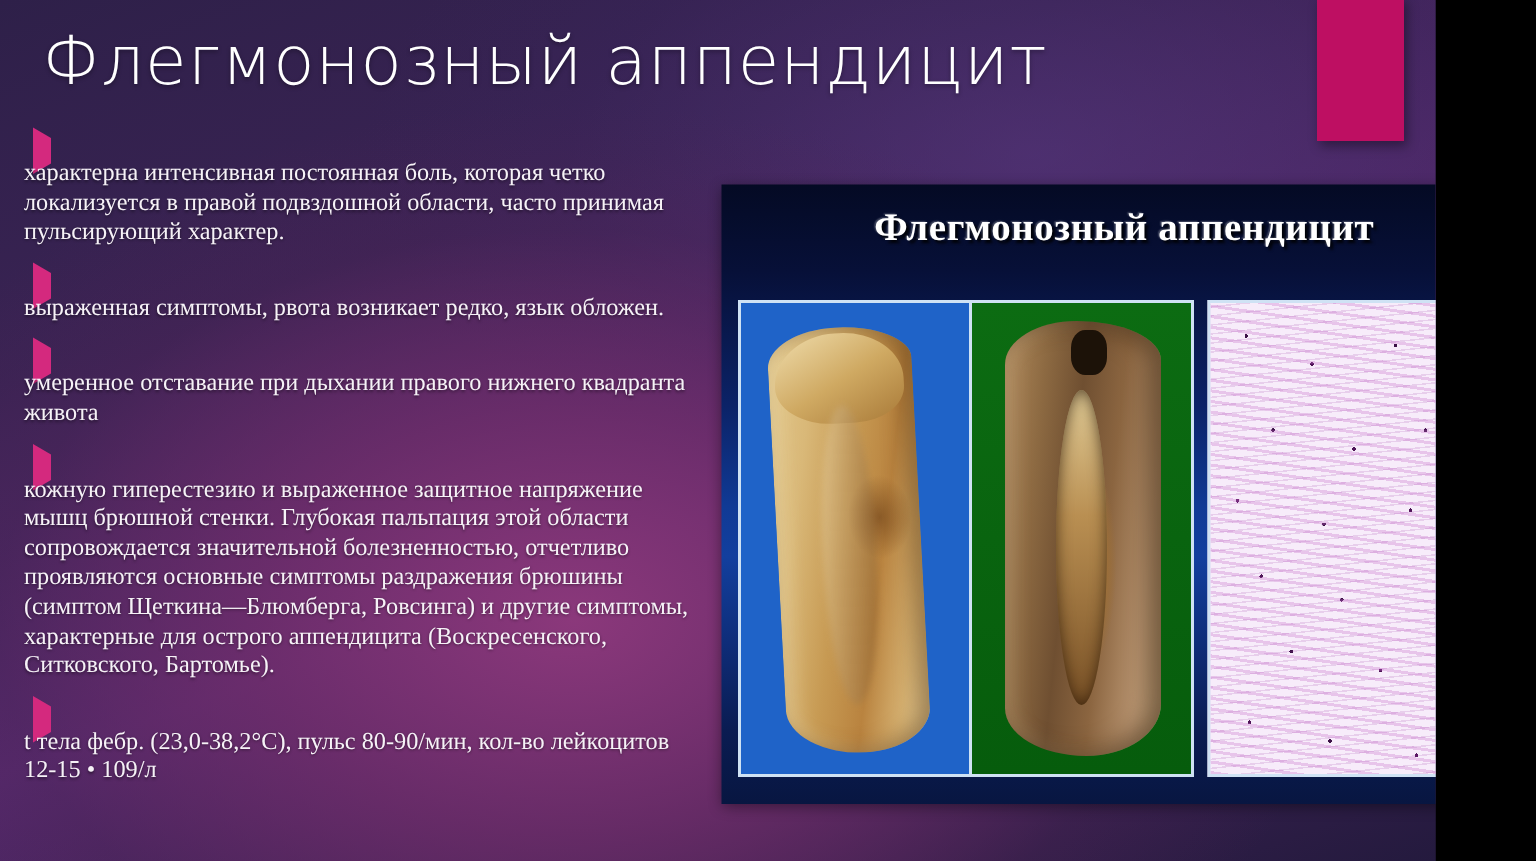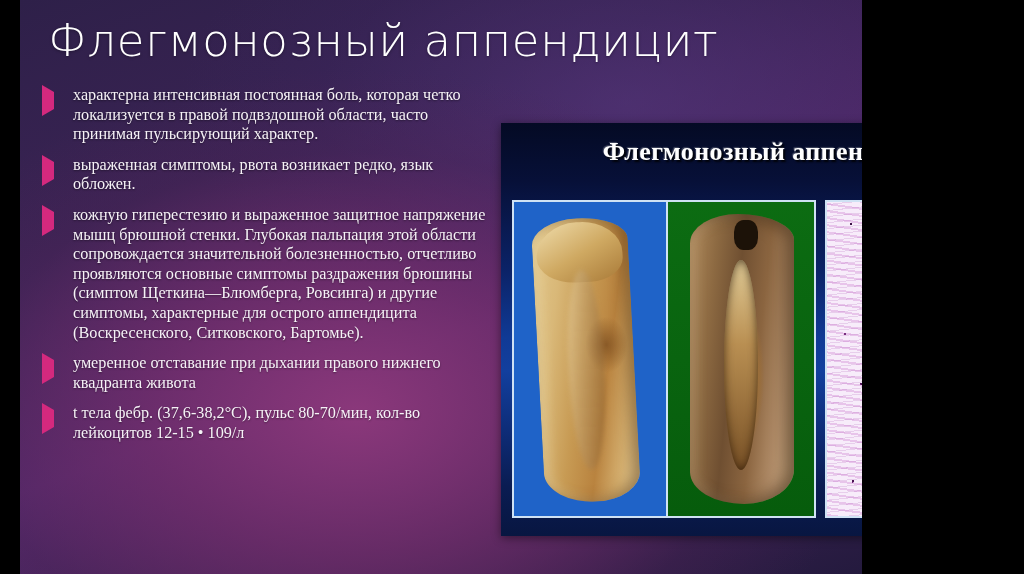--- a/index.html
+++ b/index.html
@@ -2,30 +2,29 @@
 <html><head>
 <meta charset="utf-8">
 <style>
   html, body {
     margin: 0;
     padding: 0;
     background: #000;
   }
   #slide {
     position: relative;
-    width: 842px;
+    width: 957px;
     height: 574px;
     overflow: hidden;
     font-family: "Liberation Serif", "DejaVu Serif", serif;
     background-color: #2b1c42;
     background-image:
       radial-gradient(ellipse 620px 420px at 40% 72%, rgba(142,57,124,0.95) 0%, rgba(116,46,108,0.72) 34%, rgba(80,36,86,0.30) 62%, rgba(45,28,66,0.0) 82%),
       radial-gradient(ellipse 560px 300px at 72% 18%, rgba(84,56,126,0.55) 0%, rgba(60,40,100,0.20) 55%, rgba(40,26,62,0) 80%),
       linear-gradient(160deg, #2e2049 0%, #3a2354 28%, #55296d 56%, #3a2150 80%, #241a3e 100%);
-    margin-left: 20px;
   }
 
   
   #accent-block {
     position: absolute;
     left: 878px;
     top: -2px;
     width: 58px;
     height: 96px;
     background: #be0f62;
@@ -50,20 +49,21 @@
   #bullet-list {
     position: absolute;
     left: 16px;
     top: 86px;
     width: 452px;
   }
   .bullet-row {
     display: flex;
     align-items: flex-start;
     margin-bottom: 11px;
+    flex-direction: column;
   }
   .bullet-marker {
     flex: 0 0 auto;
     width: 13px;
     height: 14px;
     margin-top: 6px;
     margin-right: 18px;
     margin-left: 6px;
   }
   .bullet-marker .tri {
@@ -241,31 +241,31 @@
       <span class="bullet-text">характерна интенсивная постоянная боль, которая четко локализуется в правой подвздошной области, часто принимая пульсирующий характер.</span>
     </div>
 
     <div class="bullet-row">
       <span class="bullet-marker"><span class="tri"></span></span>
       <span class="bullet-text">выраженная симптомы, рвота возникает редко, язык обложен.</span>
     </div>
 
     <div class="bullet-row">
       <span class="bullet-marker"><span class="tri"></span></span>
+      <span class="bullet-text">умеренное отставание при дыхании правого нижнего квадранта живота</span>
+    </div>
+
+    <div class="bullet-row">
+      <span class="bullet-marker"><span class="tri"></span></span>
       <span class="bullet-text">кожную гиперестезию и выраженное защитное напряжение мышц брюшной стенки. Глубокая пальпация этой области сопровождается значительной болезненностью, отчетливо проявляются основные симптомы раздражения брюшины (симптом Щеткина—Блюмберга, Ровсинга) и другие симптомы, характерные для острого аппендицита (Воскресенского, Ситковского, Бартомье).</span>
     </div>
 
     <div class="bullet-row">
       <span class="bullet-marker"><span class="tri"></span></span>
-      <span class="bullet-text">умеренное отставание при дыхании правого нижнего квадранта живота</span>
-    </div>
-
-    <div class="bullet-row">
-      <span class="bullet-marker"><span class="tri"></span></span>
-      <span class="bullet-text"> t тела фебр. (37,6-38,2°C), пульс 80-70/мин, кол-во лейкоцитов 12-15 • 109/л</span>
+      <span class="bullet-text"> t тела фебр. (23,0-38,2°C), пульс 80-90/мин, кол-во лейкоцитов 12-15 • 109/л</span>
     </div>
 
   </div>
 
   <div id="picture-panel">
 
     <div id="picture-title">Флегмонозный аппендицит</div>
 
     <div class="photo-frame" id="photo-gross">
       <div class="specimen-a"></div>

